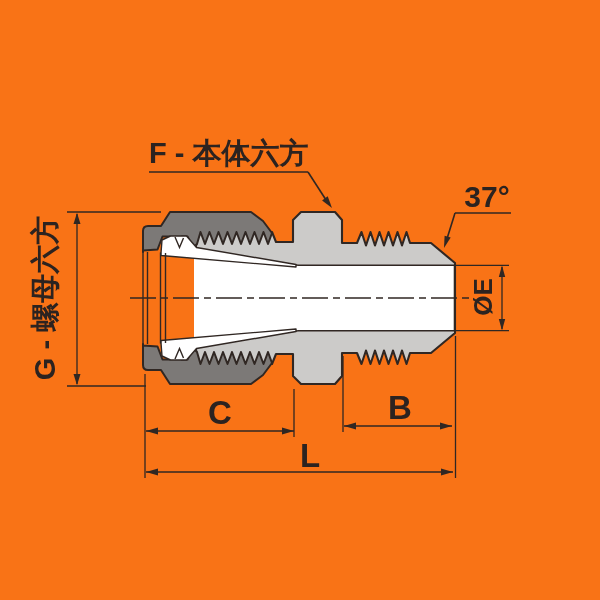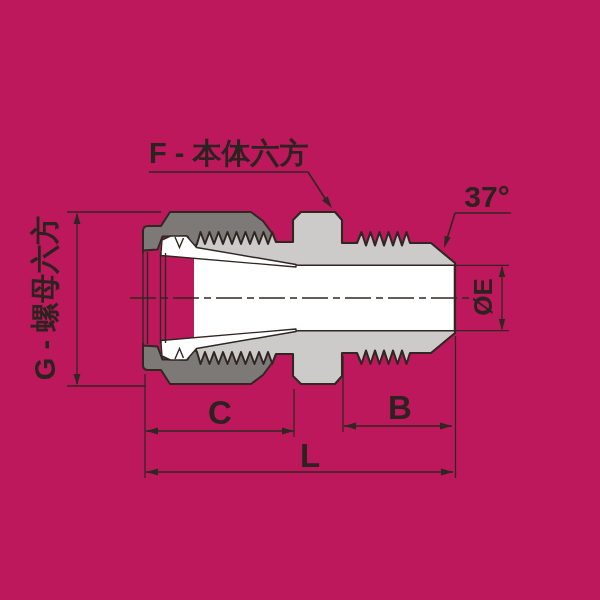--- a/index.html
+++ b/index.html
@@ -1,19 +1,19 @@
 <!DOCTYPE html>
 <html><head>
 <meta charset="utf-8">
 <style>
   html, body { margin: 0; padding: 0; background: #ffffff; }
   .canvas {
     position: relative;
     width: 600px; height: 600px;
-    background: #be185d;
+    background: #f97316;
     font-family: "Liberation Sans", "DejaVu Sans", sans-serif;
     overflow: hidden;
   }
   svg text {
     font-family: "Liberation Sans", "DejaVu Sans", sans-serif;
     font-weight: bold;
     fill: #2c2320;
   }
   .callout-text { font-size: 29px; }
   .dim-letter  { font-size: 33px; }

